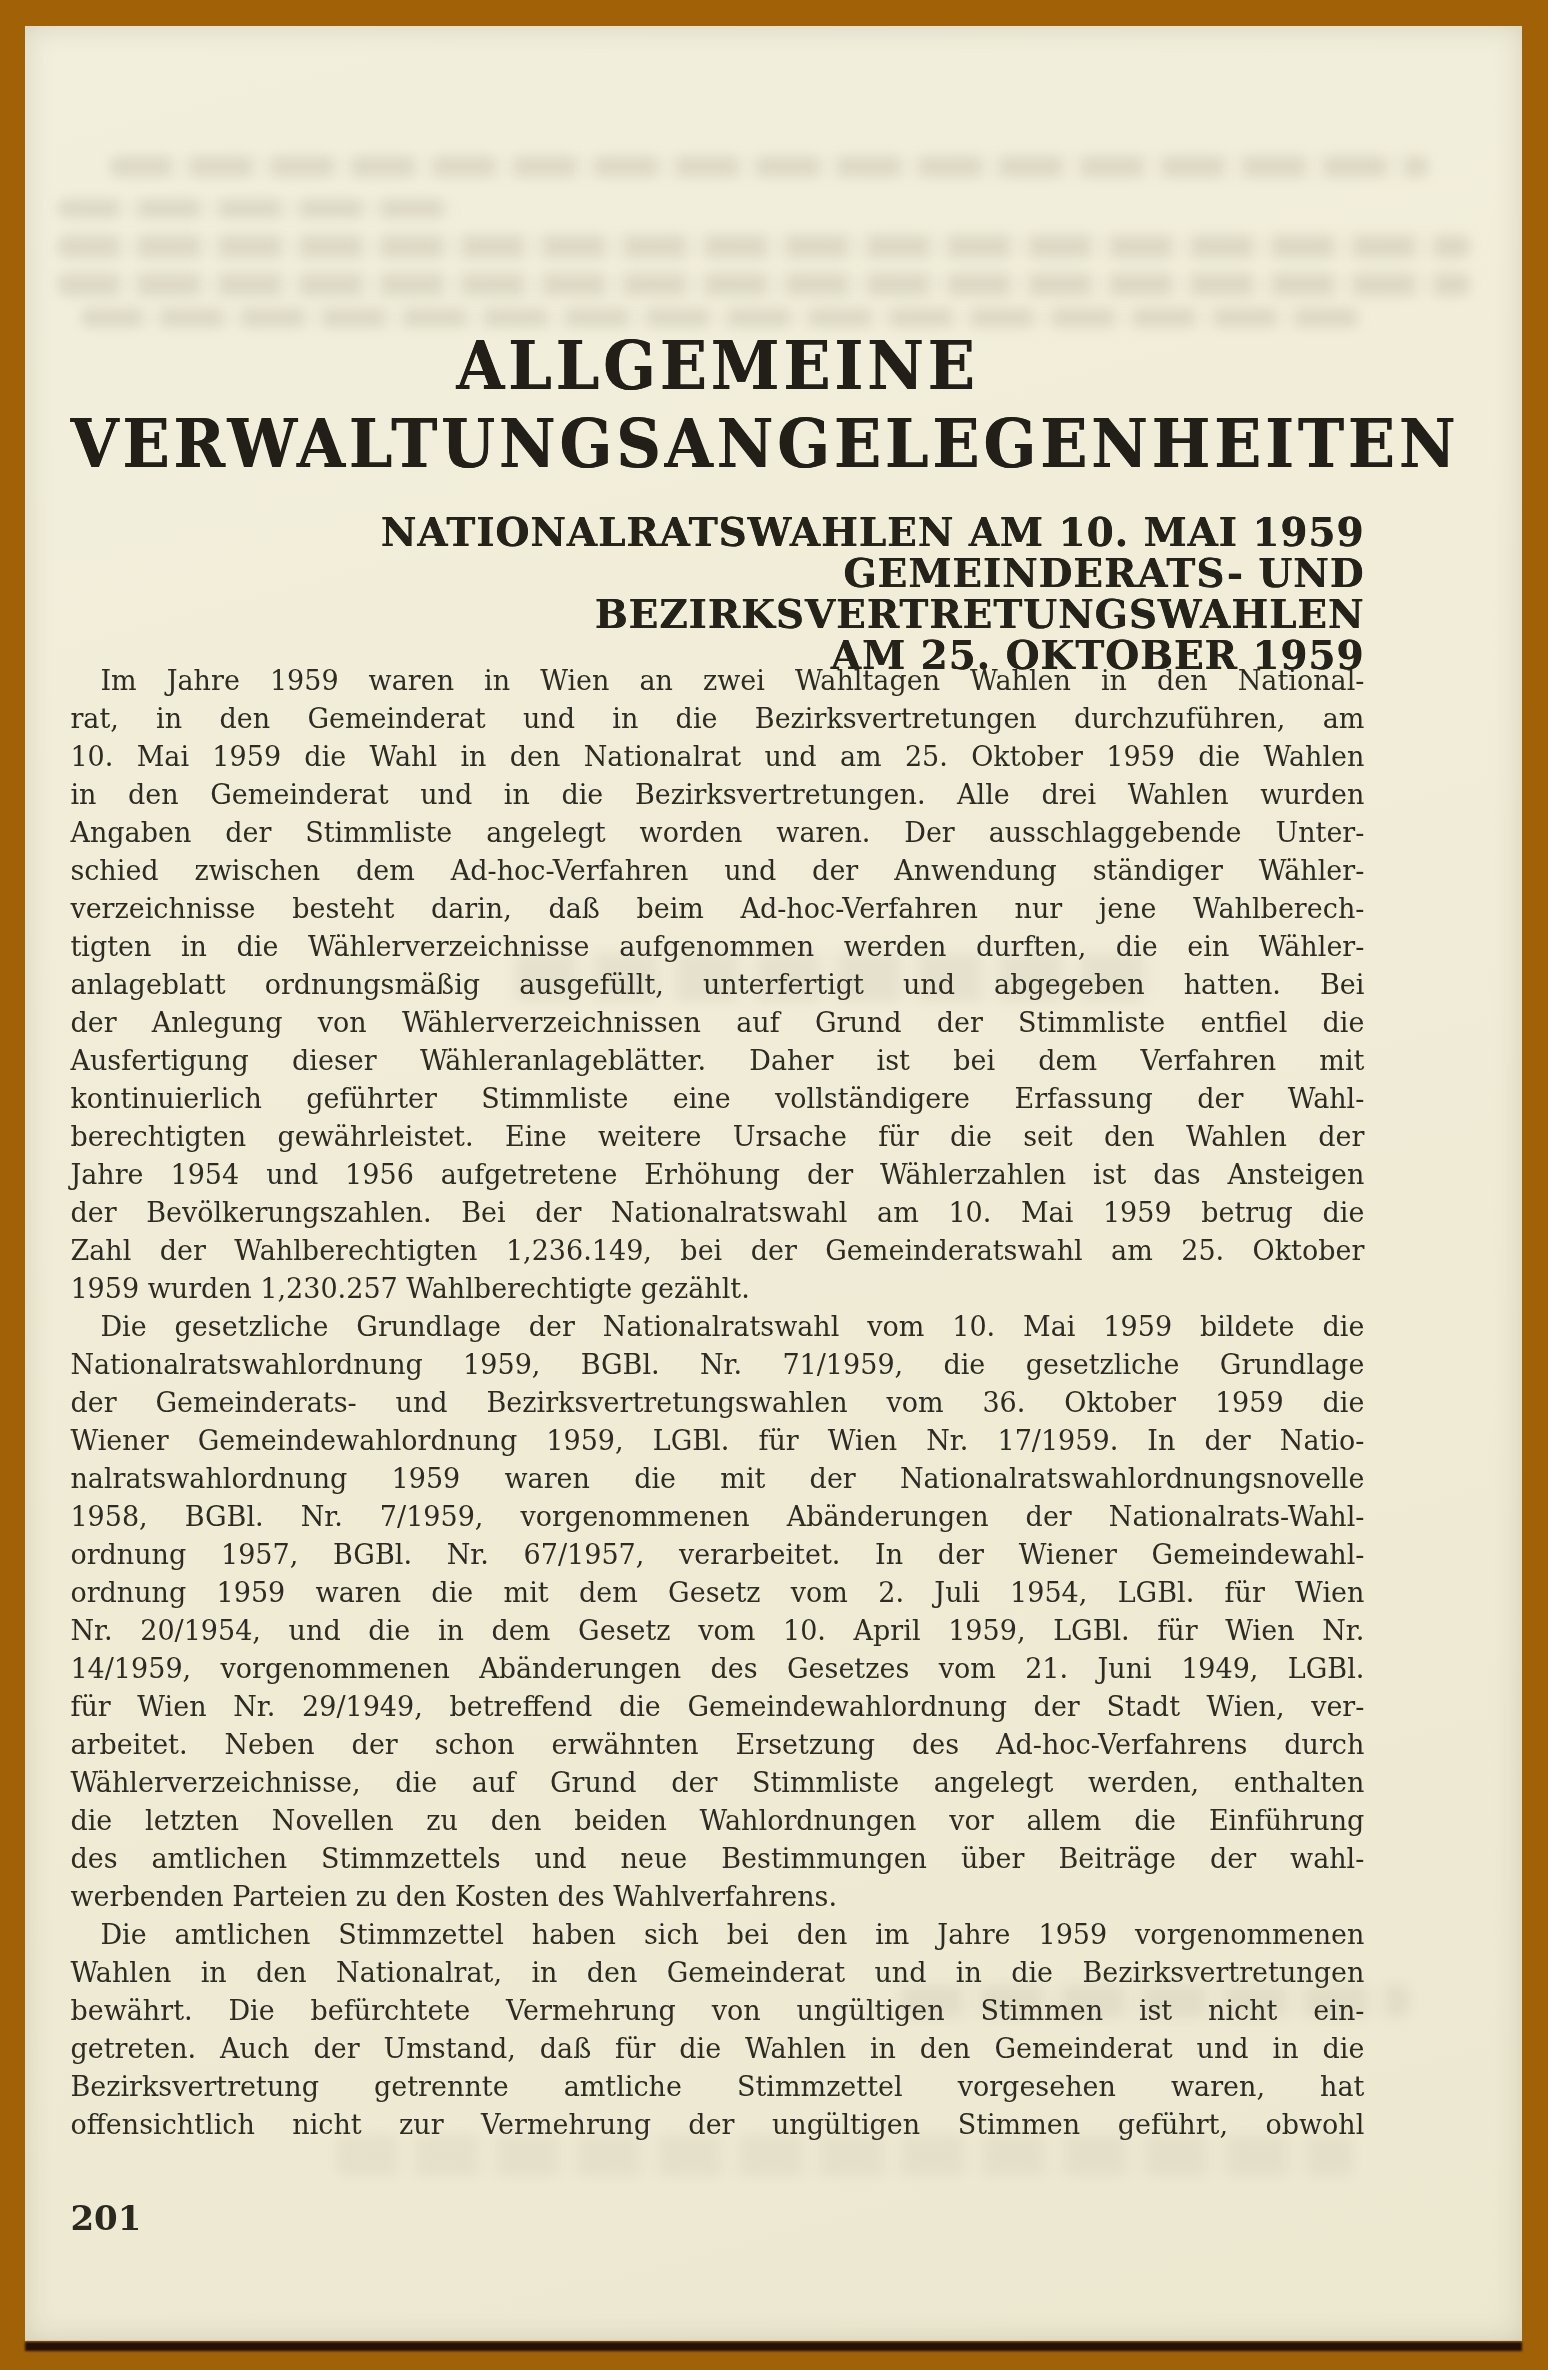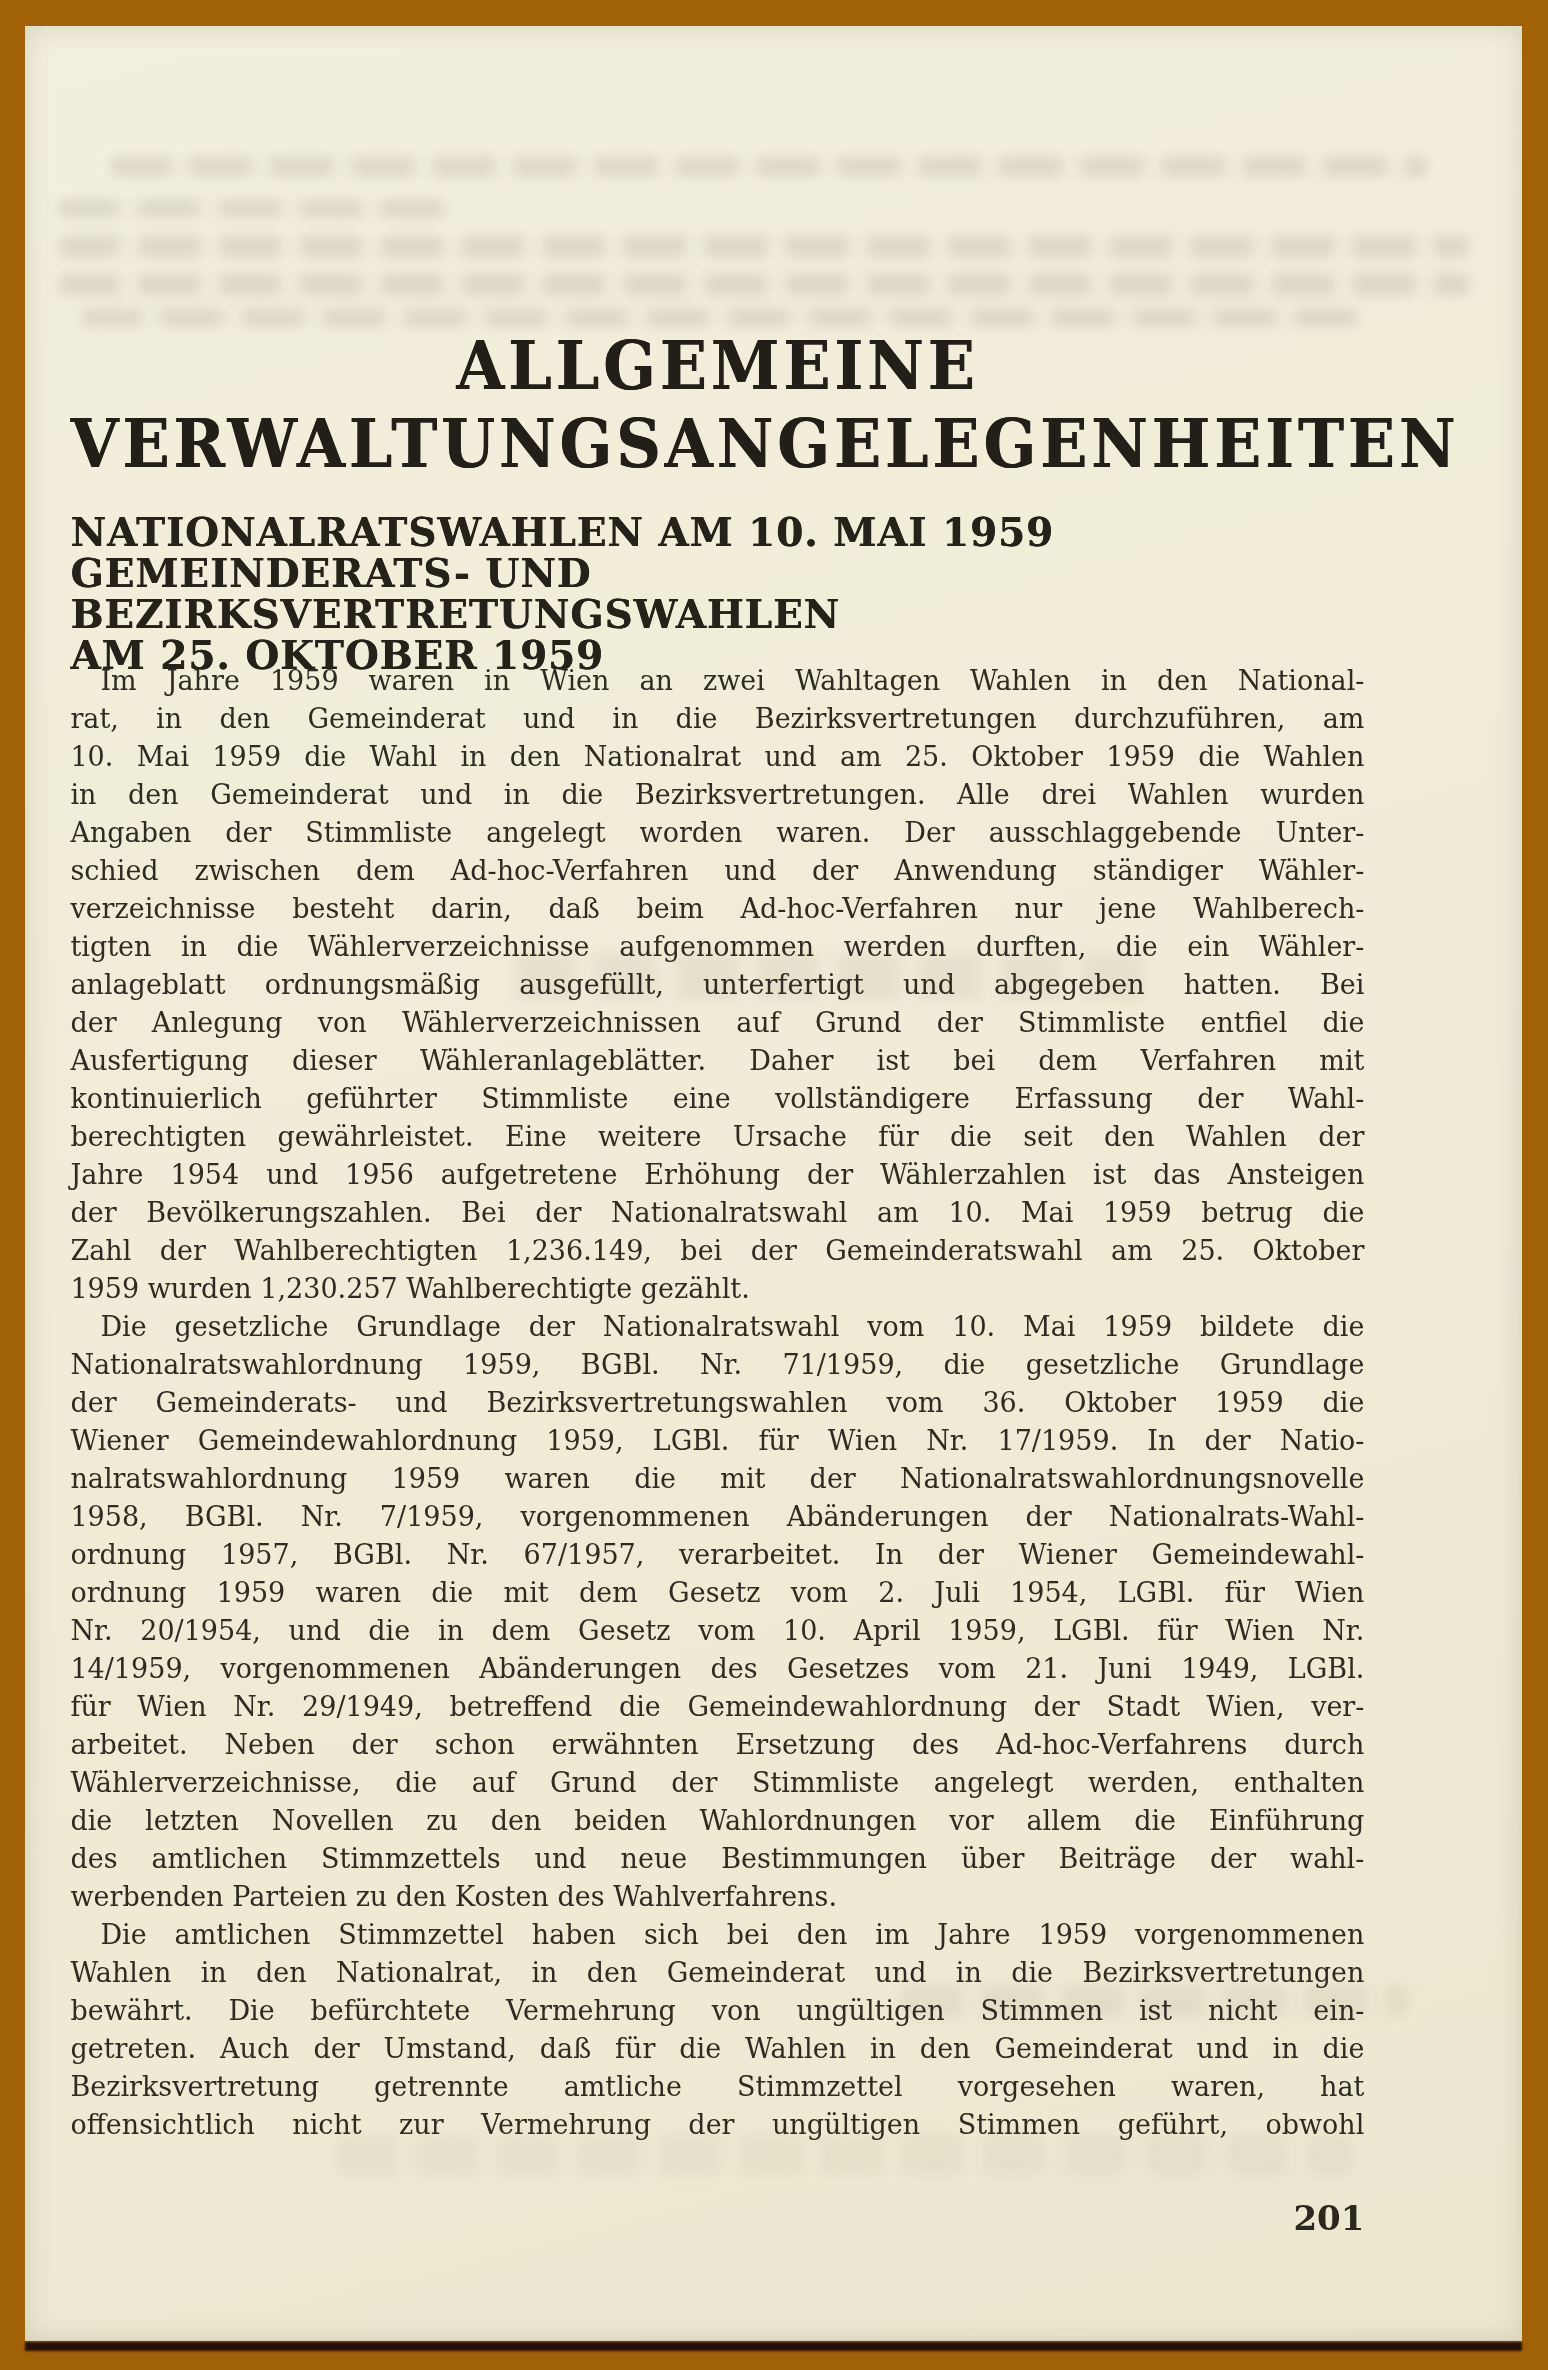--- a/index.html
+++ b/index.html
@@ -50,21 +50,21 @@
     text-shadow: 0.4px 0.4px 0 #211f17;
   }
   .title-line {
     display: block;
     transform: scaleY(1.08);
   }
   .doc-subtitle {
     position: absolute;
     top: 486px; left: 45px; width: 1294px;
     margin: 0;
-    text-align: left;
+    text-align: right;
     font-size: 39px;
     line-height: 41px;
     font-weight: bold;
     letter-spacing: 0.9px;
     color: #242219;
     text-shadow: 0.3px 0.3px 0 #242219;
   }
   .subtitle-line { display: block; }
   .body-text {
     position: absolute;
@@ -76,21 +76,21 @@
   .paragraph { margin: 0; }
   .line {
     text-align: justify;
     text-align-last: justify;
   }
   .line.indent { text-indent: 30px; }
   .line.flush { text-align-last: left; }
   .page-number {
     position: absolute;
     top: 2172px; left: 45px; width: 1294px;
-    text-align: right;
+    text-align: left;
     font-size: 34px;
     font-weight: bold;
     color: #2a281f;
   }
 </style>
 </head>
 <body>
 
 <div class="stage">
   <div class="paper">

